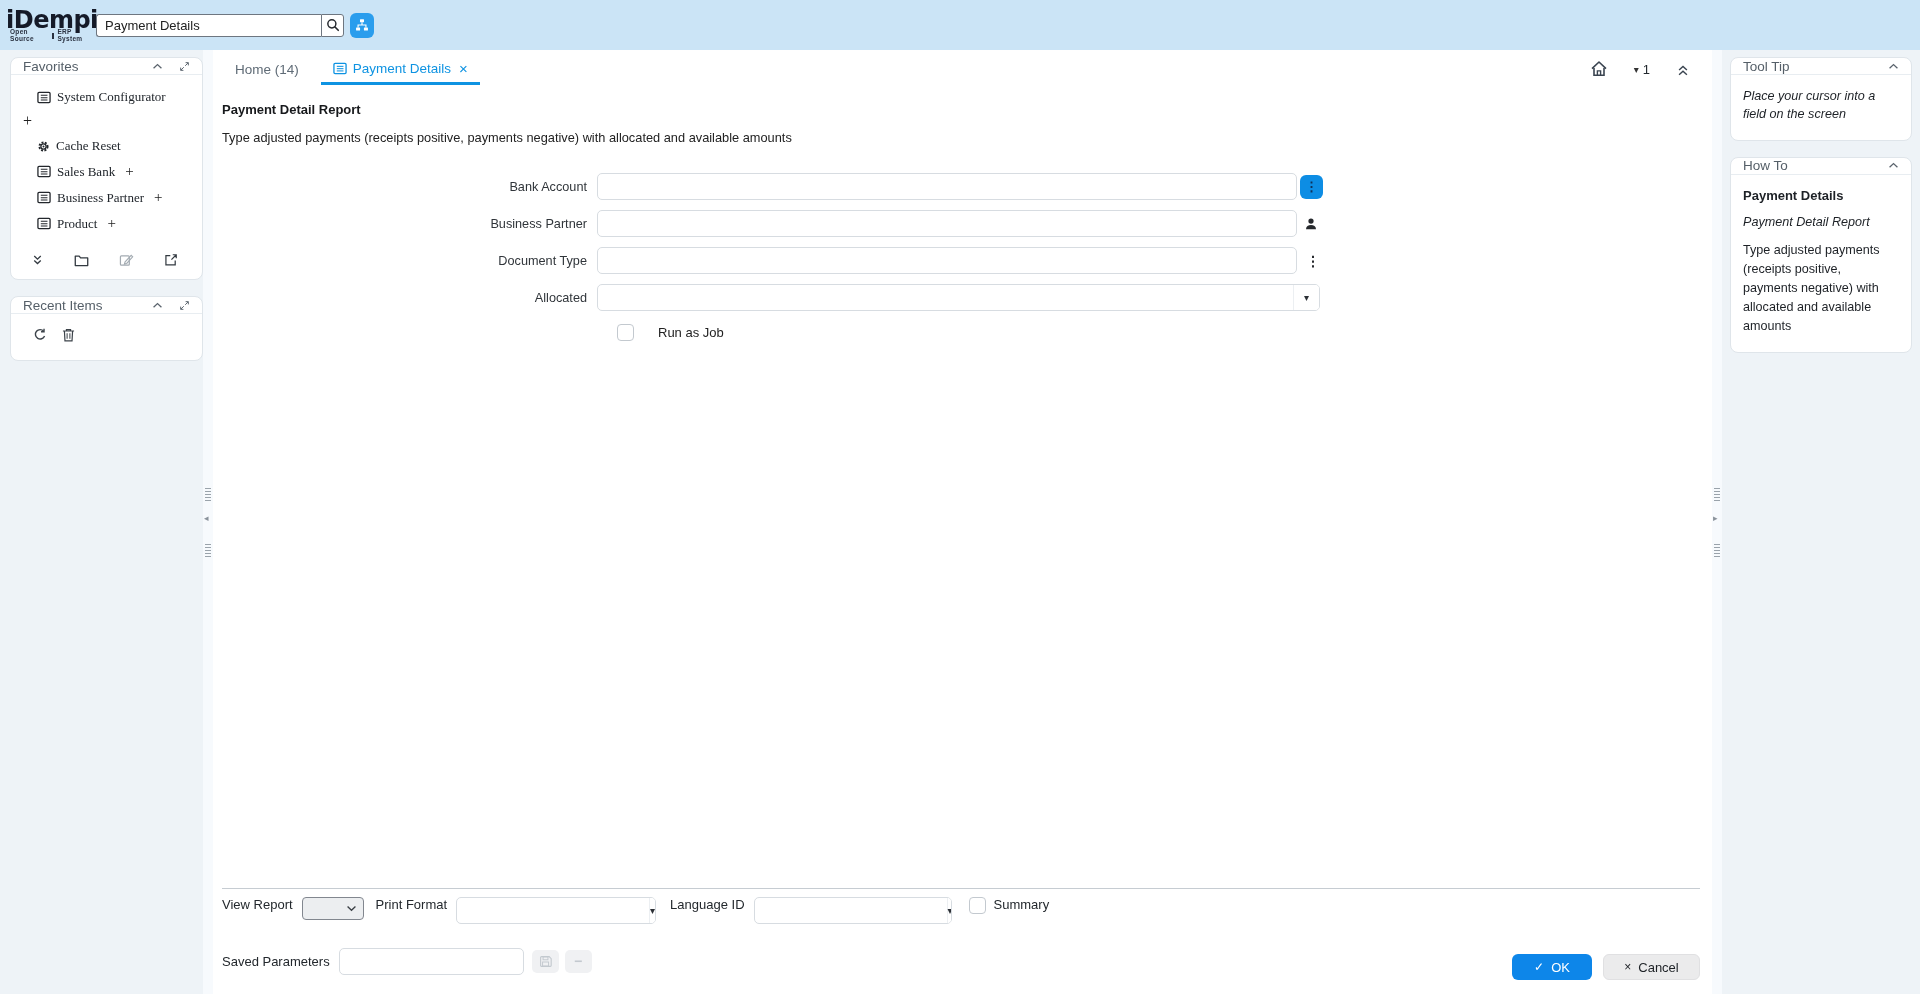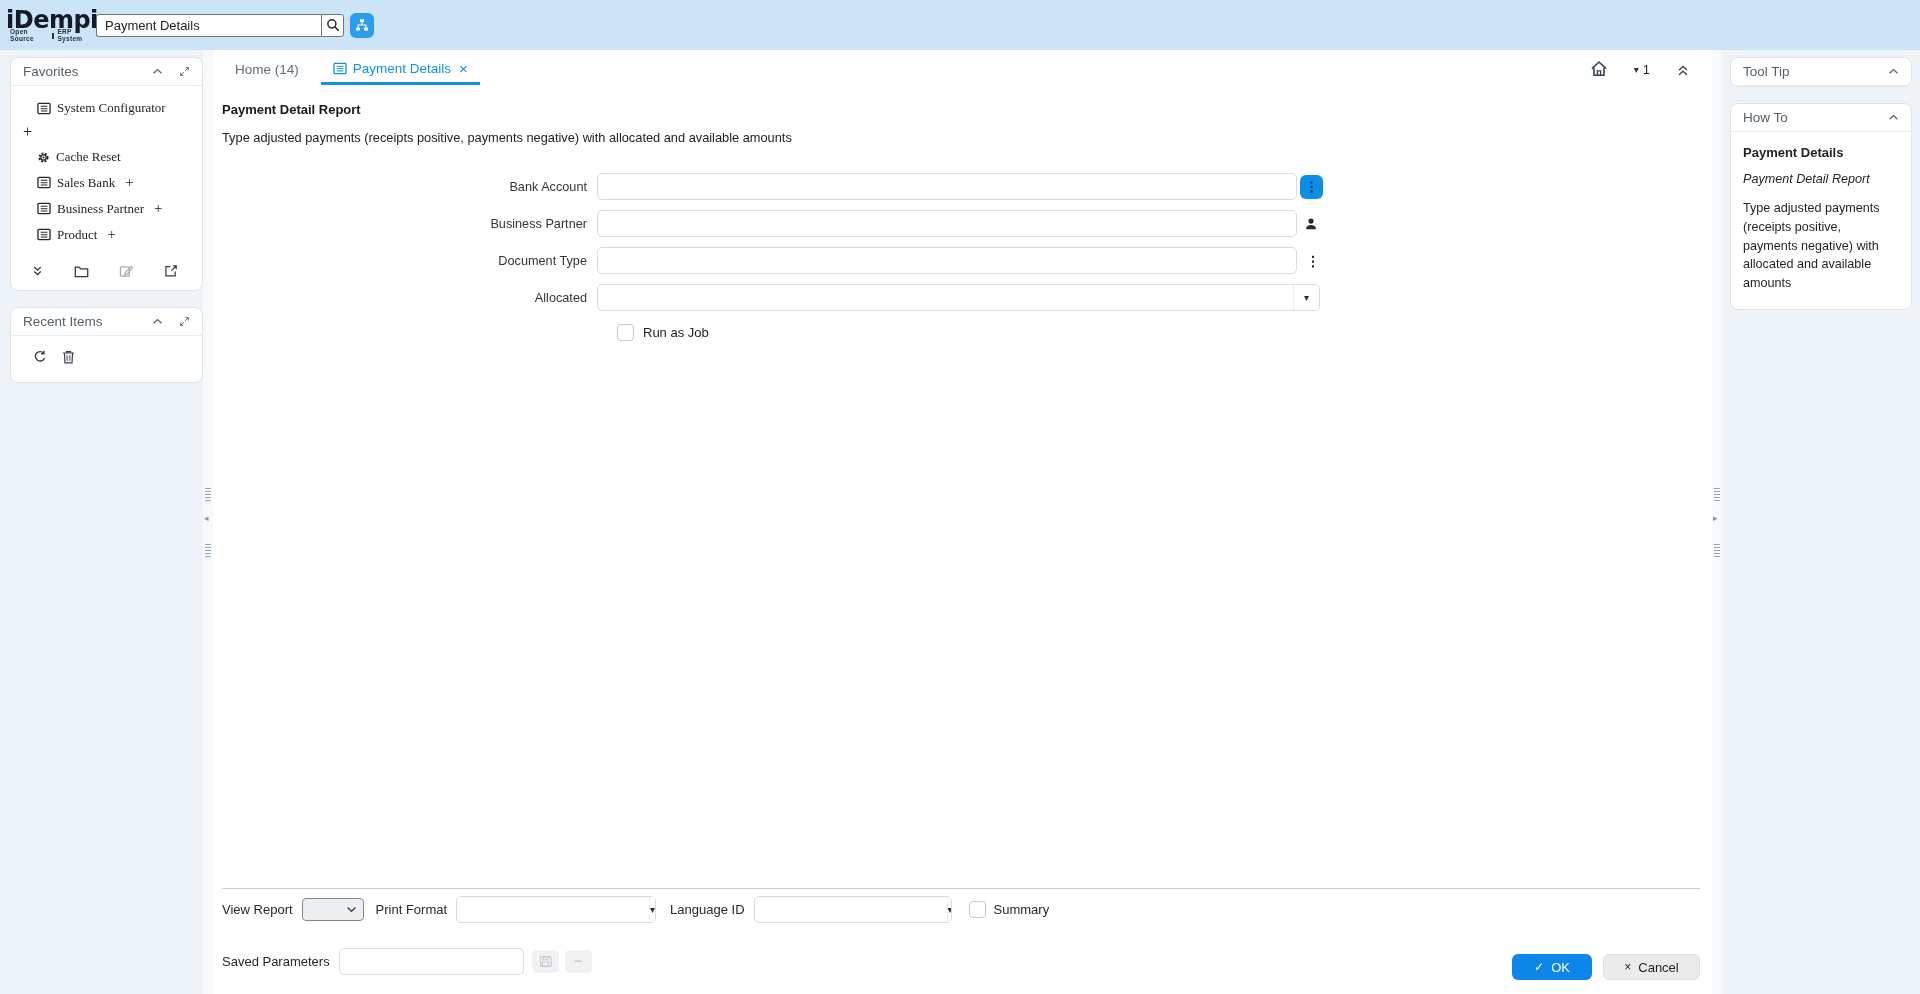--- a/index.html
+++ b/index.html
@@ -29,21 +29,21 @@
   .leftcol { width:203px; flex:none; padding:7px 0 0 10px; }
   .rightcol { width:198px; flex:none; padding:7px 8px 0 8px; }
   .splitter { width:10px; flex:none; background:#f7fafd; position:relative; }
   .splitter .grip { position:absolute; left:2px; width:6px; height:13px;
       background:repeating-linear-gradient(#9aa3ab 0 1px, transparent 1px 3px); }
   .splitter .arrow { position:absolute; left:1px; font-size:9px; color:#8a929b; }
   .main { flex:1; background:#fff; position:relative; padding:0 0 10px 9px; }
 
   
   .panel { background:#fff; border:1px solid #dfe5ea; border-radius:8px; margin-bottom:16px; overflow:hidden; }
-  .panel-h { display:flex; align-items:center; height:28px; padding:0 12px; border-bottom:1px solid #e8edf1; color:#555f68; font-size:13.5px; }
+  .panel-h { display:flex; align-items:center; height:17px; padding:0 12px; border-bottom:1px solid #e8edf1; color:#555f68; font-size:13.5px; }
   .panel-h .sp { flex:1; }
   .panel-h .hic { color:#5b646d; cursor:pointer; margin-left:16px; }
   .fav-items { padding:10px 8px 6px 12px;font-family:Liberation Serif, serif; }
   .fav-row { display:flex; align-items:center; gap:6px; padding:4px 0 5px 14px; font-size:13px; color:#21262c; cursor:pointer; }
   .fav-row .plus { font-size:15px; color:#222; margin-left:4px; cursor:pointer; }
   .fav-plusline { padding:2px 0 4px 0; font-size:16px; color:#222; cursor:pointer; }
   .fav-foot { display:flex; align-items:center; padding:10px 18px 12px 20px; gap:30px; }
   .fav-foot .fic { color:#333a41; cursor:pointer; }
   .fav-foot .fic.dim { color:#a3abb2; }
   .recent-body { padding:14px 0 18px 22px; display:flex; gap:15px; }
@@ -66,28 +66,28 @@
   .frow { display:flex; align-items:center; margin-bottom:10px; height:27px; }
   .flabel { width:375px; text-align:right; padding-right:10px; font-size:12.7px; color:#30353a; flex:none; }
   .finput { width:700px; height:27px; border:1px solid #d7dce1; border-radius:5px; background:#fff; padding:0 8px; font-size:13px; font-family:inherit; color:#222; outline:none; }
   .adorn-btn { width:23px; height:24px; margin-left:3px; background:#0d8de4; border:none; border-radius:6px; color:#10315a; font-size:13px; font-weight:bold; display:flex; align-items:center; justify-content:center; cursor:pointer; }
   .adorn-ic { margin-left:7px; color:#26292d; display:flex; align-items:center; cursor:pointer; }
   .adorn-dots { margin-left:9px; font-size:14px; font-weight:bold; color:#26292d; cursor:pointer; }
   .combo { display:flex; align-items:stretch; height:27px; border:1px solid #d7dce1; border-radius:5px; background:#fff; overflow:hidden; }
   .combo input { border:none; outline:none; flex:1; padding:0 8px; font-size:13px; font-family:inherit; background:transparent; }
   .combo .cbtn { width:26px; border:none; border-left:1px solid #eceff2; background:#fff; display:flex; align-items:center; justify-content:center; font-size:10px; color:#2c3036; cursor:pointer; }
   .combo.w-alloc { width:723px; }
-  .chkrow { display:flex; align-items:center; gap:9px; margin:13px 0 0 395px; }
+  .chkrow { display:flex; align-items:center; gap:24px; margin:13px 0 0 395px; }
   .chk { width:17px; height:17px; border:1px solid #c3c9cf; border-radius:4px; background:#fff; cursor:pointer; flex:none; }
   .chklabel { font-size:13px; color:#222; }
 
   
   .bottom { position:absolute; left:9px; right:12px; bottom:14px; height:92px; }
   .bline { border-top:1px solid #c6ccd2; }
-  .brow1 { display:flex; align-items:center; margin-top:8px; height:24px; }
+  .brow1 { display:flex; margin-top:8px; height:24px; }
   .brow2 { display:flex; align-items:center; margin-top:28px; height:24px; }
   .blabel { font-size:13px; color:#23282d; margin-right:9px; }
   .nsel { width:62px; height:23px; background:#eceef0; border:1px solid #82878f; border-radius:4px; display:flex; align-items:center; justify-content:flex-end; padding:0 6px; cursor:pointer; color:#3a3f45; margin-right:12px; }
   .combo.w-pf { width:200px; margin-right:14px; }
   .combo.w-lang { width:198px; margin-right:17px; }
   .combo.w-sp { width:185px; margin-right:8px; }
   .mini-btn { width:27px; height:23px; border:none; border-radius:5px; background:#f0f1f3; color:#c3c9cf; display:flex; align-items:center; justify-content:center; margin-right:6px; }
   .mini-btn .minus { font-size:14px; font-weight:bold; }
   .actions { position:absolute; right:0; bottom:0; display:flex; gap:11px; }
   .btn { height:26px; border-radius:6px; font-size:13px; font-family:inherit; display:flex; align-items:center; justify-content:center; gap:7px; cursor:pointer; padding:0 16px; }
@@ -423,20 +423,21 @@
     <section class="panel">
       <div class="panel-h">
         <span>Tool Tip</span>
         <span class="sp"></span>
         <span class="hic ico">
           <svg width="11" height="7" viewBox="0 0 12 8">
               <path d="M1.5 6 L6 1.8 L10.5 6" fill="none" stroke="currentColor" stroke-width="1.5"></path>
             </svg>
         </span>
       </div>
+      <div class="tip-body">Place your cursor into a field on the screen</div>
     </section>
 
     <section class="panel">
       <div class="panel-h">
         <span>How To</span>
         <span class="sp"></span>
         <span class="hic ico">
           <svg width="11" height="7" viewBox="0 0 12 8">
               <path d="M1.5 6 L6 1.8 L10.5 6" fill="none" stroke="currentColor" stroke-width="1.5"></path>
             </svg>

